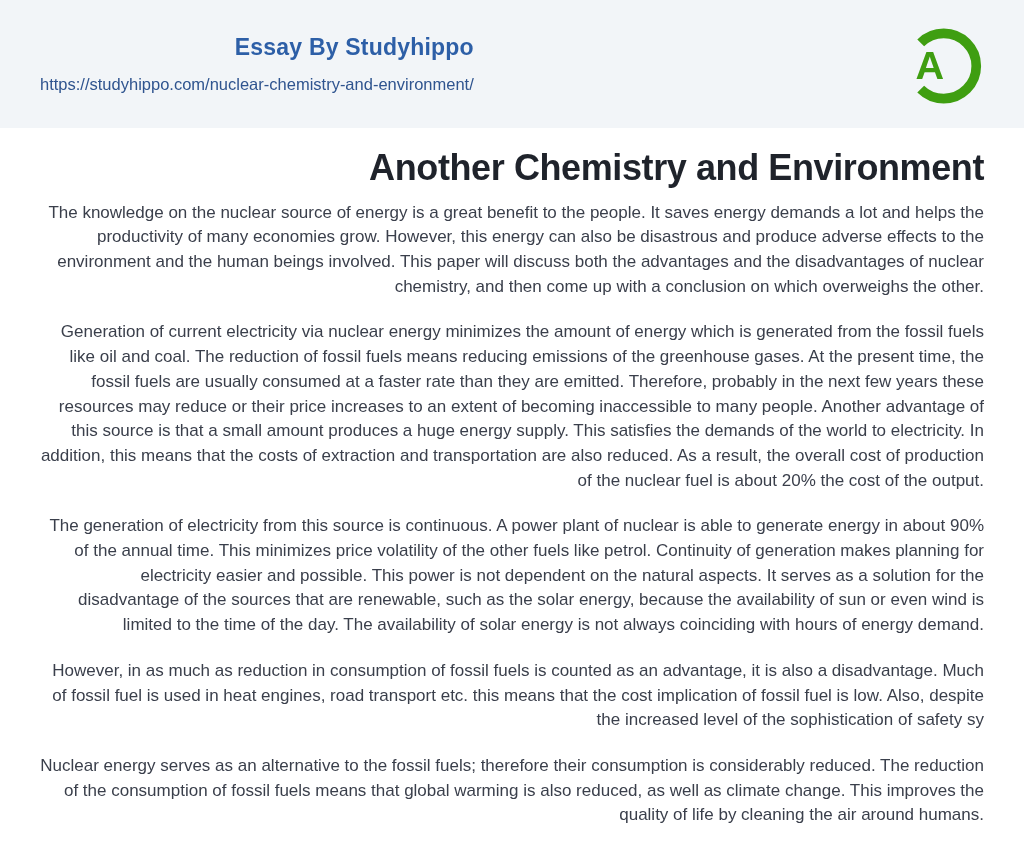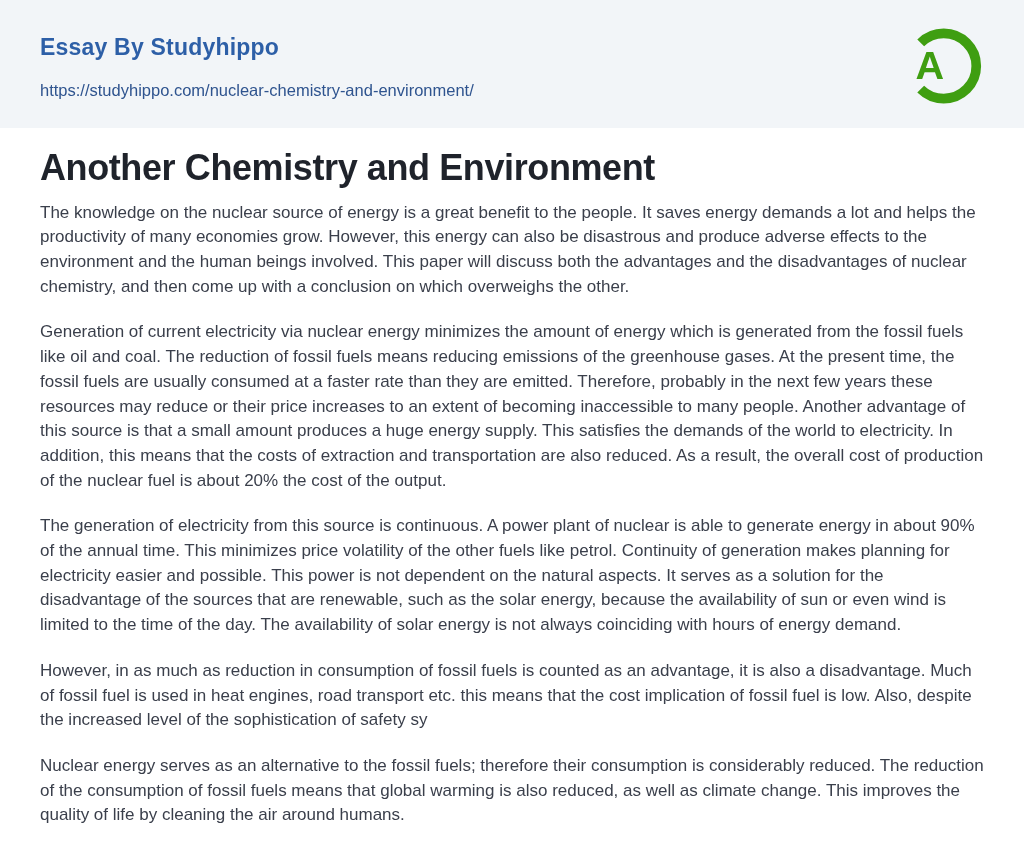--- a/index.html
+++ b/index.html
@@ -7,40 +7,41 @@
     width: 1024px;
     height: 867px;
     background: #ffffff;
     font-family: "Liberation Sans", sans-serif;
     overflow: hidden;
   }
   .page {
     width: 1024px;
     height: 647px;
     background: #ffffff;
+    text-align: right;
   }
   .header {
     width: 100%;
     height: 128px;
     background: #f2f5f8;
     padding: 34px 38px 0 40px;
     display: flex;
     justify-content: space-between;
     align-items: flex-start;
   }
   .header-left { display: flex; flex-direction: column; }
   .site-label {
     color: #2d5fa7;
     font-size: 23px;
     font-weight: 700;
     letter-spacing: 0.2px;
     line-height: 1.15;
   }
   .page-url {
-    margin-top: 21px;
+    margin-top: 15px;
     color: #2f548f;
     font-size: 16.5px;
     font-weight: 400;
     text-decoration: none;
     line-height: 1.2;
   }
   .logo {
     width: 88px;
     height: 88px;
     margin-top: -12px;

